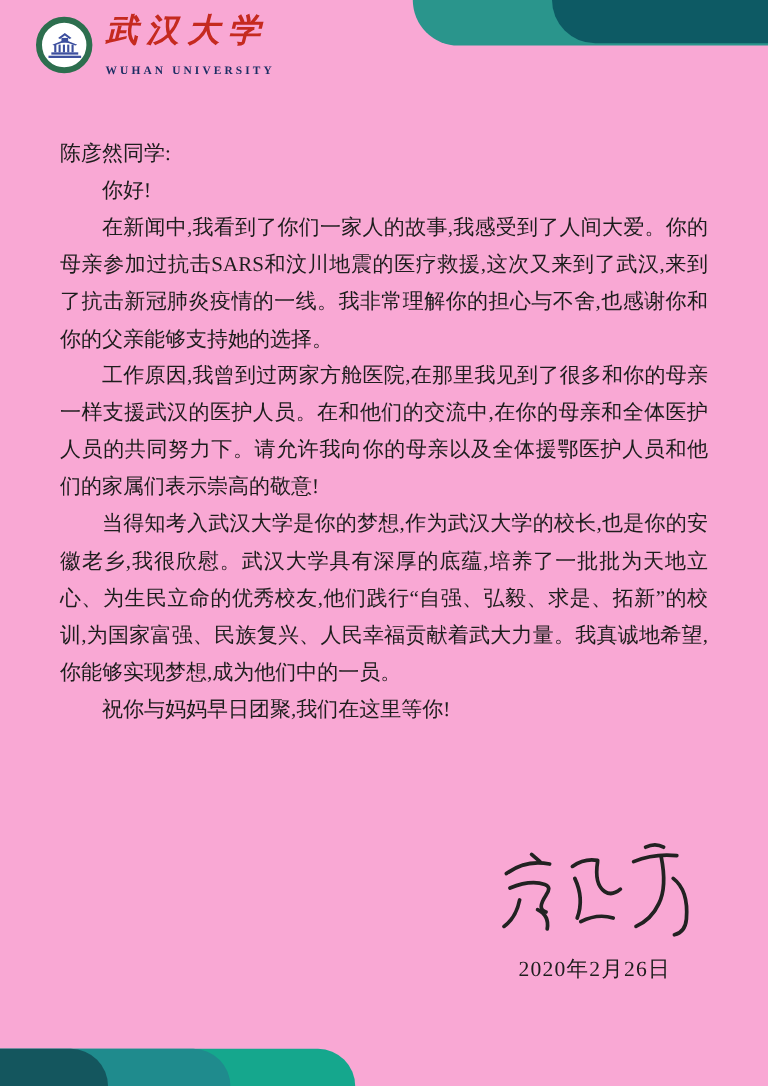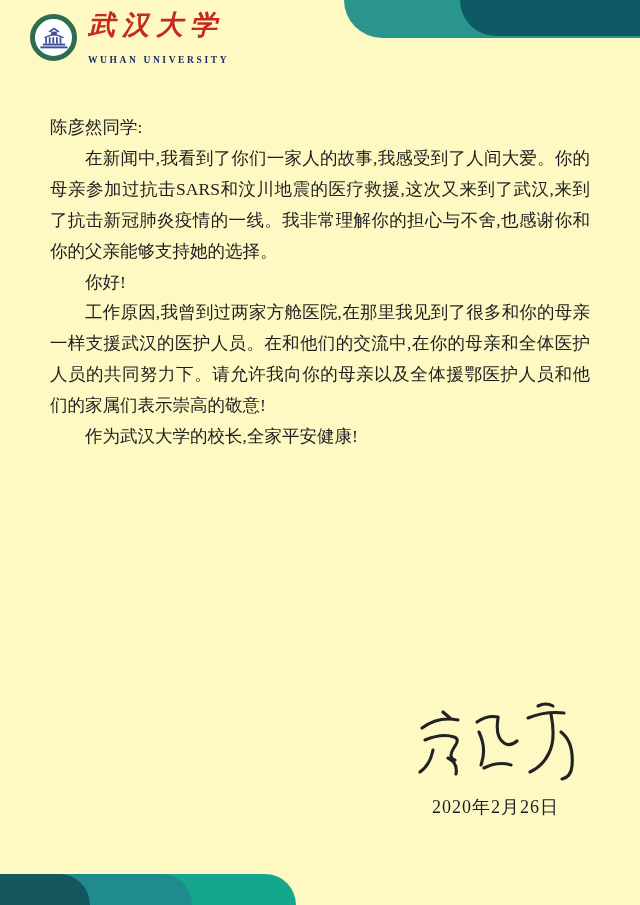--- a/index.html
+++ b/index.html
@@ -1,18 +1,18 @@
 <!DOCTYPE html>
 <html lang="zh"><head>
 <meta charset="utf-8">
 <style>
   html,body{margin:0;padding:0;background:#e8e8e8;}
   .page{
     position:relative;width:640px;height:905px;margin:0 auto;
-    background:#fef9c3;overflow:hidden;
+    background:#f9a8d4;overflow:hidden;
     font-family:"Liberation Serif","DejaVu Serif",serif;
   }
   
   .decor{position:absolute;}
   .decor-tr-light{top:0;right:0;width:296px;height:38px;border-bottom-left-radius:44px;}
   .decor-tr-dark{top:0;right:0;width:180px;height:36px;border-bottom-left-radius:48px;}
   .decor-bl-light{bottom:0;left:0;width:296px;height:31px;border-top-right-radius:42px;}
   .decor-bl-mid{bottom:0;left:0;width:192px;height:31px;border-top-right-radius:42px;}
   .decor-bl-dark{bottom:0;left:0;width:90px;height:31px;border-top-right-radius:42px;}
   
@@ -75,24 +75,25 @@
       </svg>
     </div>
     <div class="logo-text">
       <div class="logo-cn" style="color:#c52a1f;">武汉大学</div>
       <div class="logo-en" style="color:#1b2d63;">WUHAN UNIVERSITY</div>
     </div>
   </div>
 
   <div class="letter-body">
     <p class="salutation">陈彦然同学:</p>
+    <p>你好!</p>
     <p>在新闻中,我看到了你们一家人的故事,我感受到了人间大爱。你的母亲参加过抗击SARS和汶川地震的医疗救援,这次又来到了武汉,来到了抗击新冠肺炎疫情的一线。我非常理解你的担心与不舍,也感谢你和你的父亲能够支持她的选择。</p>
-    <p>你好!</p>
     <p>工作原因,我曾到过两家方舱医院,在那里我见到了很多和你的母亲一样支援武汉的医护人员。在和他们的交流中,在你的母亲和全体医护人员的共同努力下。请允许我向你的母亲以及全体援鄂医护人员和他们的家属们表示崇高的敬意!</p>
-    <p>作为武汉大学的校长,全家平安健康!</p>
+    <p>当得知考入武汉大学是你的梦想,作为武汉大学的校长,也是你的安徽老乡,我很欣慰。武汉大学具有深厚的底蕴,培养了一批批为天地立心、为生民立命的优秀校友,他们践行“自强、弘毅、求是、拓新”的校训,为国家富强、民族复兴、人民幸福贡献着武大力量。我真诚地希望,你能够实现梦想,成为他们中的一员。</p>
+    <p>祝你与妈妈早日团聚,我们在这里等你!</p>
   </div>
 
   <div class="signature" aria-label="窦贤康">
     <svg width="175" height="88" viewBox="0 0 175 88" fill="none" stroke="#222222" stroke-width="3.1" stroke-linecap="round" stroke-linejoin="round">
       <path d="M33 14 l7 6"></path>
       <path d="M12 30 q16 -12 36 -8"></path>
       <path d="M15 42 q17 -7 29 -3 q6 2 1 9 q-8 12 0 14"></path>
       <path d="M23 52 q-3 15 -13 22"></path>
       <path d="M38 60 q10 5 8 16"></path>
       <path d="M67 24 q10 -7 21 -5"></path>

